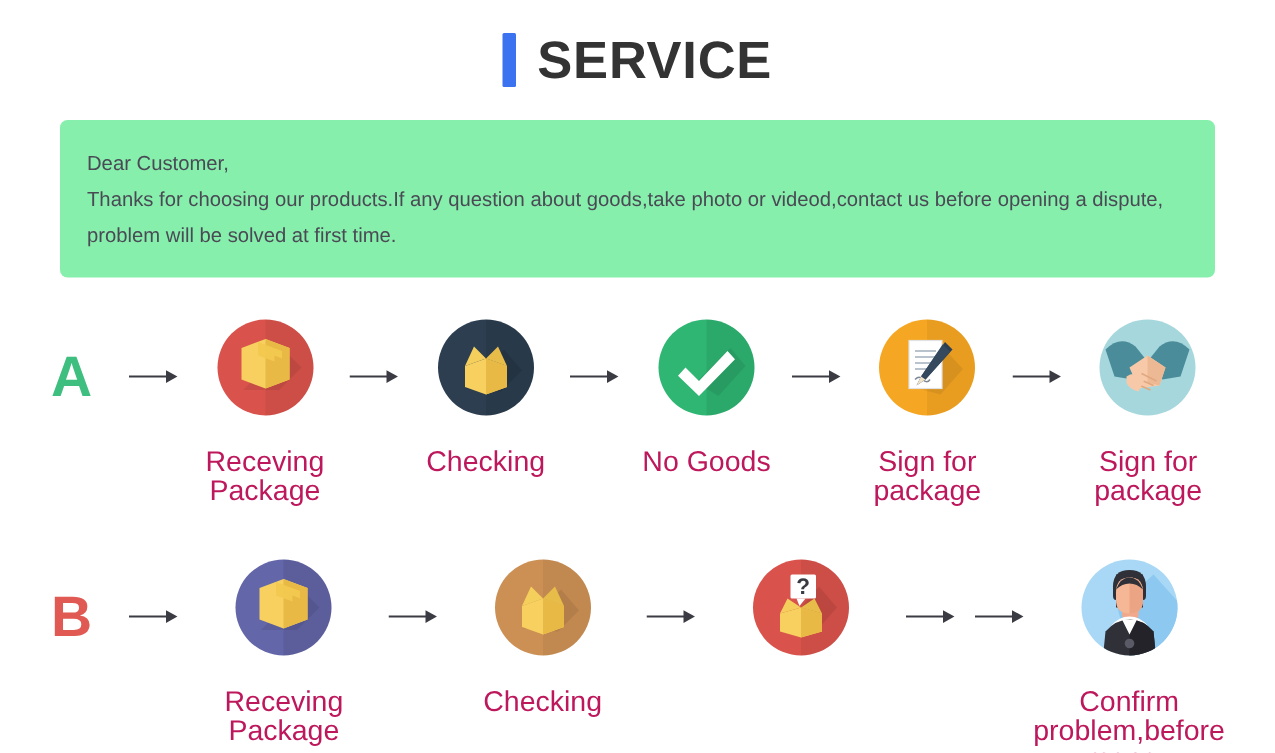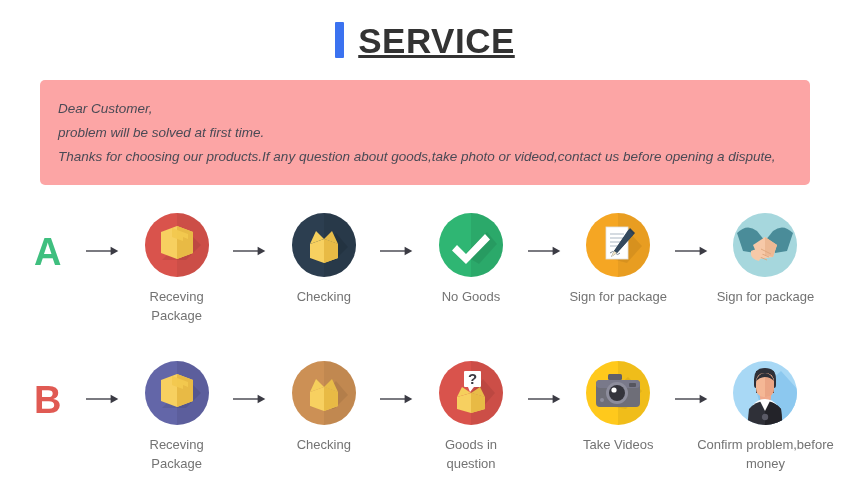--- a/index.html
+++ b/index.html
@@ -17,30 +17,28 @@
     display:flex;align-items:center;justify-content:center;
     gap:14px;
     padding-top:22px;
   }
   .title-bar{
     width:9px;height:36px;background:#3b72f0;border-radius:1px;flex:none;
   }
   .title-text{
     font-size:35px;font-weight:bold;letter-spacing:.5px;color:#333333;
     line-height:1;
-    text-decoration:underline;
   }
 
   
   .notice{
     margin:22px 40px 0 40px;
-    background:#fca5a5;
+    background:#86efac;
     border-radius:5px;
     padding:17px 20px 16px 18px;
-    font-style:italic;
   }
   .notice p{
     margin:0;
     font-size:13.5px;
     line-height:24px;
     color:#4a4a55;
     white-space:nowrap;
   }
 
   
@@ -80,41 +78,41 @@
     display:flex;
     flex-direction:column;
     align-items:center;
     min-width:0;
   }
   .icon-wrap{
     width:68px;height:68px;flex:none;
   }
   .icon-wrap svg{display:block;width:68px;height:68px;}
   .step-label{
-    margin-top:8px;
-    font-size:13px;
+    margin-top:20px;
+    font-size:19px;
     line-height:19px;
-    color:#737373;
+    color:#be185d;
     text-align:center;
     white-space:pre-line;
   }
   .step-label.wide{width:160px;}
 </style>
 </head>
 <body>
 
 <div class="title-row">
   <div class="title-bar"></div>
   <div class="title-text">SERVICE</div>
 </div>
 
 <div class="notice">
   <p>Dear Customer,</p>
+  <p>Thanks for choosing our products.If any question about goods,take photo or videod,contact us before opening a dispute,</p>
   <p>problem will be solved at first time.</p>
-  <p>Thanks for choosing our products.If any question about goods,take photo or videod,contact us before opening a dispute,</p>
 </div>
 
 <div class="flow">
 
   <div class="row row-a">
     <div class="row-letter letter-a">A</div>
 
     <div class="arrow">
       <svg viewBox="0 0 40 14" width="34" height="12">
           <path d="M0 7 H30" stroke="#3b3b44" stroke-width="1.6" fill="none"></path>
@@ -297,48 +295,29 @@
           <path d="M22 48 L46 20 L58 34 L44 50Z" fill="#000" opacity=".08"></path>
           <rect x="27" y="12" width="17" height="16" rx="1" fill="#ffffff"></rect>
           <path d="M31 28 L37 28 L33 33 Z" fill="#ffffff"></path>
           <text x="35.5" y="25" font-family="Liberation Sans, sans-serif" font-size="15" font-weight="bold" fill="#3a3a42" text-anchor="middle">?</text>
           <path d="M34 34 L48 38 L48 50 L34 54 L20 50 L20 38Z" fill="#f7d060"></path>
           <path d="M34 34 L48 38 L48 50 L34 54Z" fill="#e8ba45"></path>
           <path d="M20 38 L25 28 L34 34 Z" fill="#f5cf5c"></path>
           <path d="M48 38 L43 28 L34 34 Z" fill="#e8bc49"></path>
         </svg>
       </div>
-      <div class="step-label">Goods in question</div>
-    </div>
-
-    <div class="arrow">
-      <svg viewBox="0 0 40 14" width="34" height="12">
-          <path d="M0 7 H30" stroke="#3b3b44" stroke-width="1.6" fill="none"></path>
-          <path d="M29 2 L38 7 L29 12 Z" fill="#3b3b44"></path>
-        </svg>
-    </div>
-
-    <div class="step">
-      <div class="icon-wrap">
-        <svg viewBox="0 0 68 68">
-          <circle cx="34" cy="34" r="32" fill="#ffc91c"></circle>
-          <path d="M34 2a32 32 0 0 1 32 32 32 32 0 0 1-32 32Z" fill="#000" opacity=".06"></path>
-          <path d="M14 45 L44 18 L58 32 L42 50Z" fill="#000" opacity=".07"></path>
-          <rect x="24" y="15" width="14" height="6" rx="1.5" fill="#5f5f6b"></rect>
-          <rect x="12" y="21" width="44" height="27" rx="4" fill="#6e6e78"></rect>
-          <rect x="12" y="21" width="44" height="8" rx="4" fill="#79798a"></rect>
-          <circle cx="33" cy="34" r="11" fill="#8d8d9c"></circle>
-          <circle cx="33" cy="34" r="8" fill="#34343c"></circle>
-          <circle cx="30" cy="31" r="2.6" fill="#ffffff"></circle>
-          <circle cx="18" cy="41" r="2" fill="#8d8d9c"></circle>
-          <rect x="45" y="24" width="7" height="4" rx="1" fill="#55555f"></rect>
-        </svg>
-      </div>
-      <div class="step-label">Take Videos</div>
-    </div>
+    </div>
+
+    <div class="arrow">
+      <svg viewBox="0 0 40 14" width="34" height="12">
+          <path d="M0 7 H30" stroke="#3b3b44" stroke-width="1.6" fill="none"></path>
+          <path d="M29 2 L38 7 L29 12 Z" fill="#3b3b44"></path>
+        </svg>
+    </div>
+
 
     <div class="arrow">
       <svg viewBox="0 0 40 14" width="34" height="12">
           <path d="M0 7 H30" stroke="#3b3b44" stroke-width="1.6" fill="none"></path>
           <path d="M29 2 L38 7 L29 12 Z" fill="#3b3b44"></path>
         </svg>
     </div>
 
     <div class="step">
       <div class="icon-wrap">

